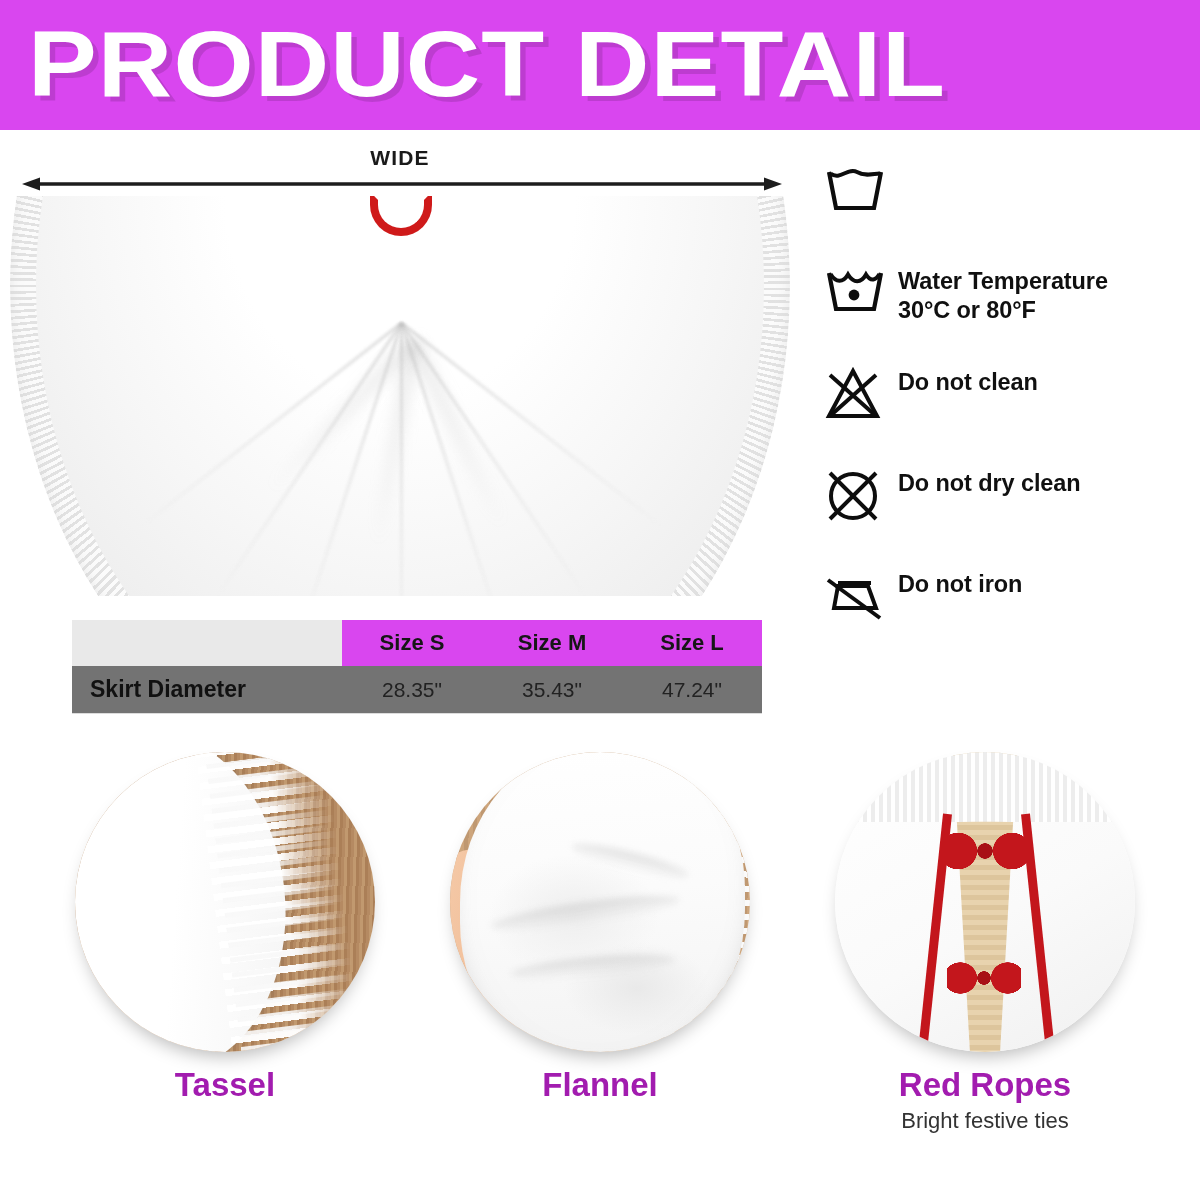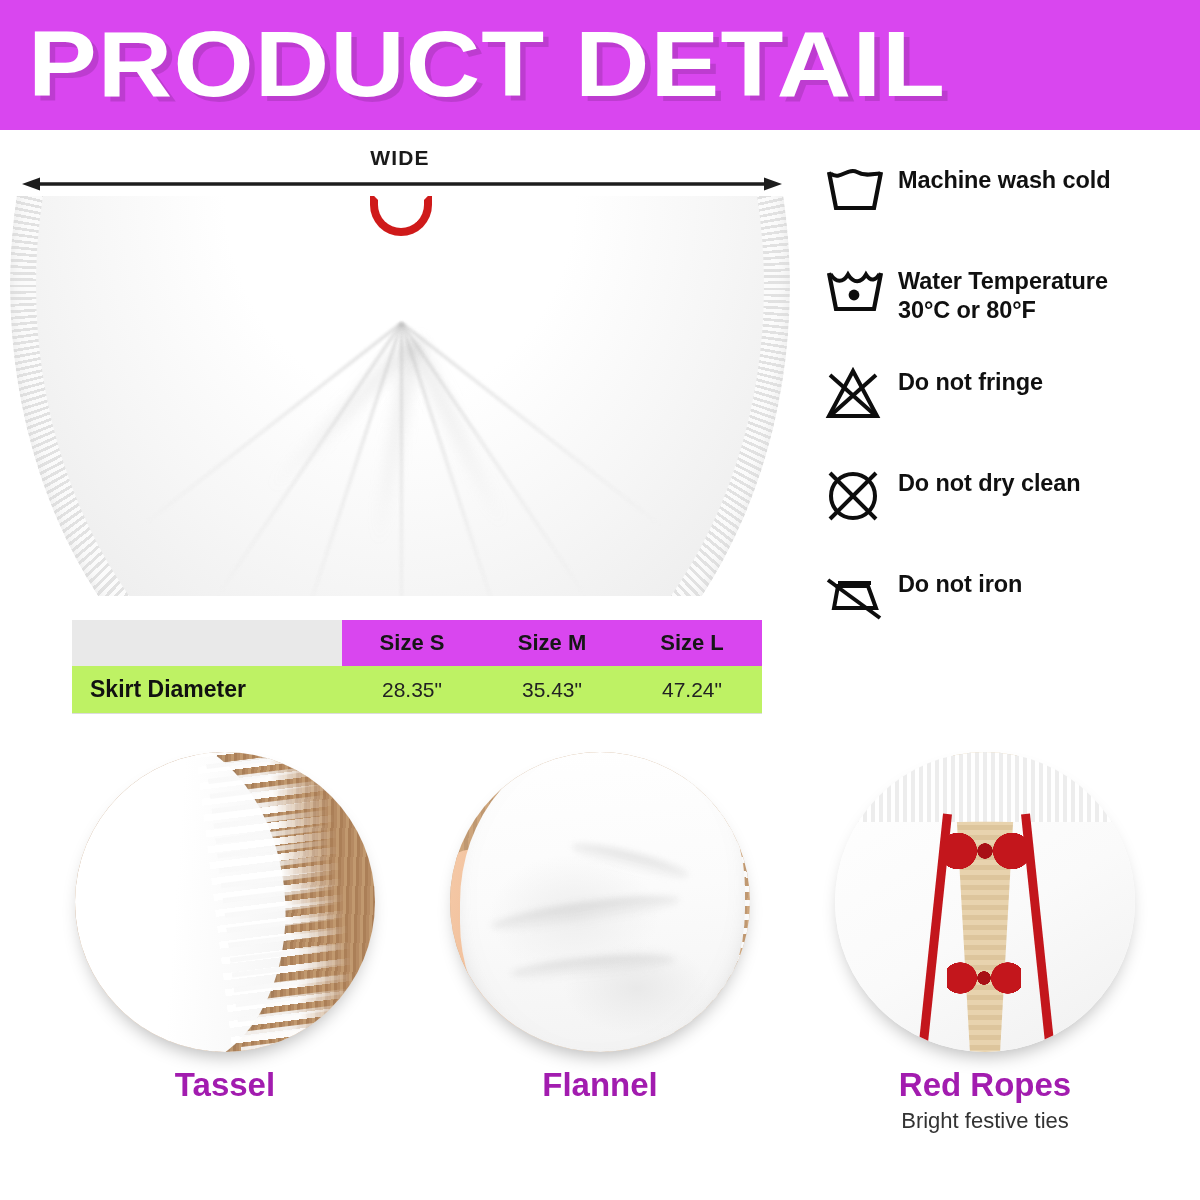--- a/index.html
+++ b/index.html
@@ -125,21 +125,21 @@
     width: 690px;
     border-collapse: collapse;
     font-size: 21px;
   }
   .size-table th, .size-table td {
     padding: 10px 6px;
     text-align: center;
   }
   .size-table thead th { background: #d946ef; font-weight: 700; font-size: 22px; color: #161616;}
   .size-table thead th.lbl { background: #e9e9e9; }
-  .size-table tbody td { background: #bef264; border-bottom: 1px solid #dcdcdc; font-weight: 400; color: #222; }
+  .size-table tbody td { background: #737373; border-bottom: 1px solid #dcdcdc; font-weight: 400; color: #222; }
   .size-table tbody td.lbl {
     text-align: left; padding-left: 18px; font-weight: 700; font-size: 23px; color: #111;
   }
   .size-table col.c0 { width: 270px; }
   .size-table col.c1, .size-table col.c2, .size-table col.c3 { width: 140px; }
 
   
   .care-list {
     position: absolute;
     left: 824px; top: 162px;
@@ -359,21 +359,20 @@
 
 <div class="care-list">
 
   <div class="care-row">
     <div class="care-icon">
       <svg width="62" height="50" viewBox="0 0 62 50">
         <path d="M5 8 L12 44 L50 44 L57 8" fill="none" stroke="#0d0d0d" stroke-width="4.2" stroke-linejoin="miter"></path>
         <path d="M6.5 9.5 C16 17, 24 3, 33 8 C41 12.5, 48 10, 55.5 9.5" fill="none" stroke="#0d0d0d" stroke-width="4"></path>
       </svg>
     </div>
-    <div class="care-text">Machine wash cold</div>
   </div>
 
   <div class="care-row">
     <div class="care-icon">
       <svg width="62" height="50" viewBox="0 0 62 50">
         <path d="M5 8 L12 44 L50 44 L57 8" fill="none" stroke="#0d0d0d" stroke-width="4.2"></path>
         <path d="M6.5 9 C12 18, 19 18, 24 9.5 C29.5 18.5, 37 18.5, 42 9.5 C47 17.5, 52 15, 55.5 9" fill="none" stroke="#0d0d0d" stroke-width="4"></path>
         <circle cx="30" cy="30" r="5.4" fill="#0d0d0d"></circle>
       </svg>
     </div>
@@ -383,21 +382,21 @@
 
 
   <div class="care-row">
     <div class="care-icon">
       <svg width="58" height="54" viewBox="0 0 58 54">
         <path d="M29 5 L53 50 L5 50 Z" fill="none" stroke="#0d0d0d" stroke-width="4"></path>
         <line x1="6" y1="9" x2="52" y2="50" stroke="#0d0d0d" stroke-width="4"></line>
         <line x1="52" y1="9" x2="6" y2="50" stroke="#0d0d0d" stroke-width="4"></line>
       </svg>
     </div>
-    <div class="care-text">Do not fringe</div>
+    <div class="care-text">Do not clean</div>
   </div>
 
   <div class="care-row">
     <div class="care-icon">
       <svg width="58" height="58" viewBox="0 0 58 58">
         <circle cx="29" cy="29" r="22" fill="none" stroke="#0d0d0d" stroke-width="4"></circle>
         <line x1="6" y1="6" x2="52" y2="52" stroke="#0d0d0d" stroke-width="4"></line>
         <line x1="52" y1="6" x2="6" y2="52" stroke="#0d0d0d" stroke-width="4"></line>
       </svg>
     </div>

